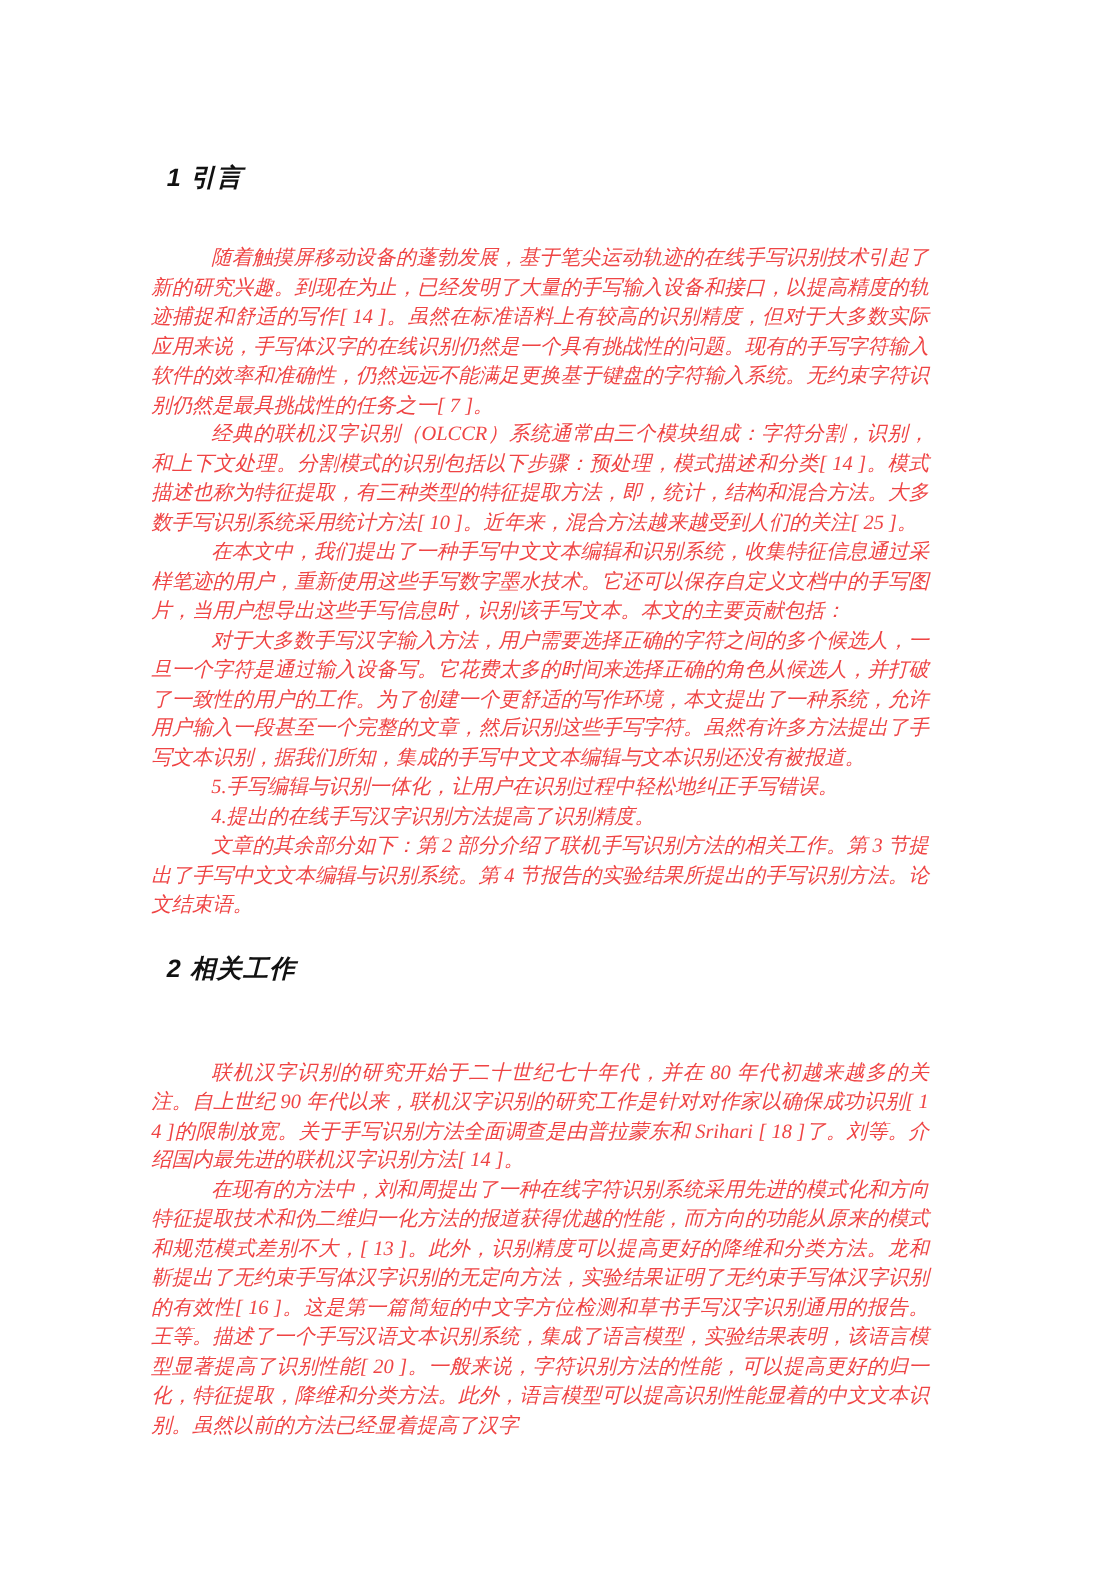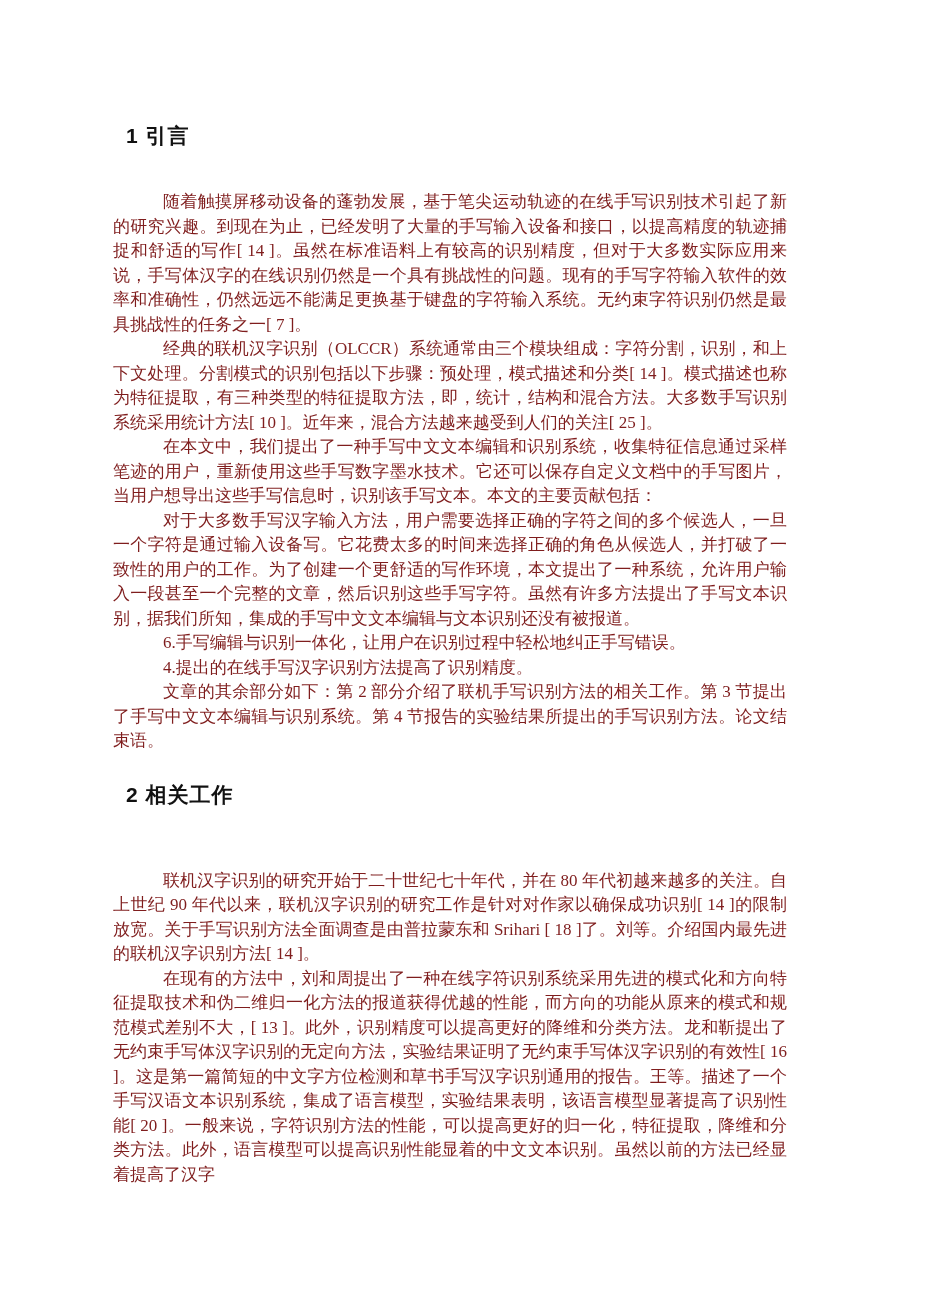--- a/index.html
+++ b/index.html
@@ -10,21 +10,21 @@
   .page {
     position: relative;
     width: 926px;
     height: 1309px;
     box-sizing: border-box;
     background: #ffffff;
     padding: 123px 139px 0 113px;
     overflow: hidden;
     color: #1a1a1a;
   }
-  .doc-section { margin: 0; }
+  .doc-section { margin: 13px; font-style: italic; }
   .heading {
     font-family: "Liberation Sans", "DejaVu Sans", sans-serif;
     font-size: 21px;
     line-height: 26px;
     font-weight: 600;
     letter-spacing: 1px;
     color: #111111;
     margin: 0 0 41px 13px;
   }
   .doc-section.second .heading {
@@ -32,37 +32,37 @@
     margin-bottom: 61px;
   }
   .section-body { margin: 0; }
   .para {
     font-family: "Liberation Serif", "DejaVu Serif", serif;
     font-size: 17px;
     line-height: 24.5px;
     margin: 0;
     text-align: justify;
     text-indent: 50px;
-    color: #7f1d1d;
+    color: #ef4444;
     word-break: break-all;
   }
 </style>
 </head>
 <body>
 
 <div class="page">
 
   <section class="doc-section first">
     <h2 class="heading">1 引言</h2>
     <div class="section-body">
       <p class="para">随着触摸屏移动设备的蓬勃发展，基于笔尖运动轨迹的在线手写识别技术引起了新的研究兴趣。到现在为止，已经发明了大量的手写输入设备和接口，以提高精度的轨迹捕捉和舒适的写作[ 14 ]。虽然在标准语料上有较高的识别精度，但对于大多数实际应用来说，手写体汉字的在线识别仍然是一个具有挑战性的问题。现有的手写字符输入软件的效率和准确性，仍然远远不能满足更换基于键盘的字符输入系统。无约束字符识别仍然是最具挑战性的任务之一[ 7 ]。</p>
       <p class="para">经典的联机汉字识别（OLCCR）系统通常由三个模块组成：字符分割，识别，和上下文处理。分割模式的识别包括以下步骤：预处理，模式描述和分类[ 14 ]。模式描述也称为特征提取，有三种类型的特征提取方法，即，统计，结构和混合方法。大多数手写识别系统采用统计方法[ 10 ]。近年来，混合方法越来越受到人们的关注[ 25 ]。</p>
       <p class="para">在本文中，我们提出了一种手写中文文本编辑和识别系统，收集特征信息通过采样笔迹的用户，重新使用这些手写数字墨水技术。它还可以保存自定义文档中的手写图片，当用户想导出这些手写信息时，识别该手写文本。本文的主要贡献包括：</p>
       <p class="para">对于大多数手写汉字输入方法，用户需要选择正确的字符之间的多个候选人，一旦一个字符是通过输入设备写。它花费太多的时间来选择正确的角色从候选人，并打破了一致性的用户的工作。为了创建一个更舒适的写作环境，本文提出了一种系统，允许用户输入一段甚至一个完整的文章，然后识别这些手写字符。虽然有许多方法提出了手写文本识别，据我们所知，集成的手写中文文本编辑与文本识别还没有被报道。</p>
-      <p class="para">6.手写编辑与识别一体化，让用户在识别过程中轻松地纠正手写错误。</p>
+      <p class="para">5.手写编辑与识别一体化，让用户在识别过程中轻松地纠正手写错误。</p>
       <p class="para">4.提出的在线手写汉字识别方法提高了识别精度。</p>
       <p class="para">文章的其余部分如下：第 2 部分介绍了联机手写识别方法的相关工作。第 3 节提出了手写中文文本编辑与识别系统。第 4 节报告的实验结果所提出的手写识别方法。论文结束语。</p>
     </div>
   </section>
 
   <section class="doc-section second">
     <h2 class="heading">2 相关工作</h2>
     <div class="section-body">
       <p class="para">联机汉字识别的研究开始于二十世纪七十年代，并在 80 年代初越来越多的关注。自上世纪 90 年代以来，联机汉字识别的研究工作是针对对作家以确保成功识别[ 14 ]的限制放宽。关于手写识别方法全面调查是由普拉蒙东和 Srihari [ 18 ]了。刘等。介绍国内最先进的联机汉字识别方法[ 14 ]。</p>
       <p class="para">在现有的方法中，刘和周提出了一种在线字符识别系统采用先进的模式化和方向特征提取技术和伪二维归一化方法的报道获得优越的性能，而方向的功能从原来的模式和规范模式差别不大，[ 13 ]。此外，识别精度可以提高更好的降维和分类方法。龙和靳提出了无约束手写体汉字识别的无定向方法，实验结果证明了无约束手写体汉字识别的有效性[ 16 ]。这是第一篇简短的中文字方位检测和草书手写汉字识别通用的报告。王等。描述了一个手写汉语文本识别系统，集成了语言模型，实验结果表明，该语言模型显著提高了识别性能[ 20 ]。一般来说，字符识别方法的性能，可以提高更好的归一化，特征提取，降维和分类方法。此外，语言模型可以提高识别性能显着的中文文本识别。虽然以前的方法已经显着提高了汉字</p>

